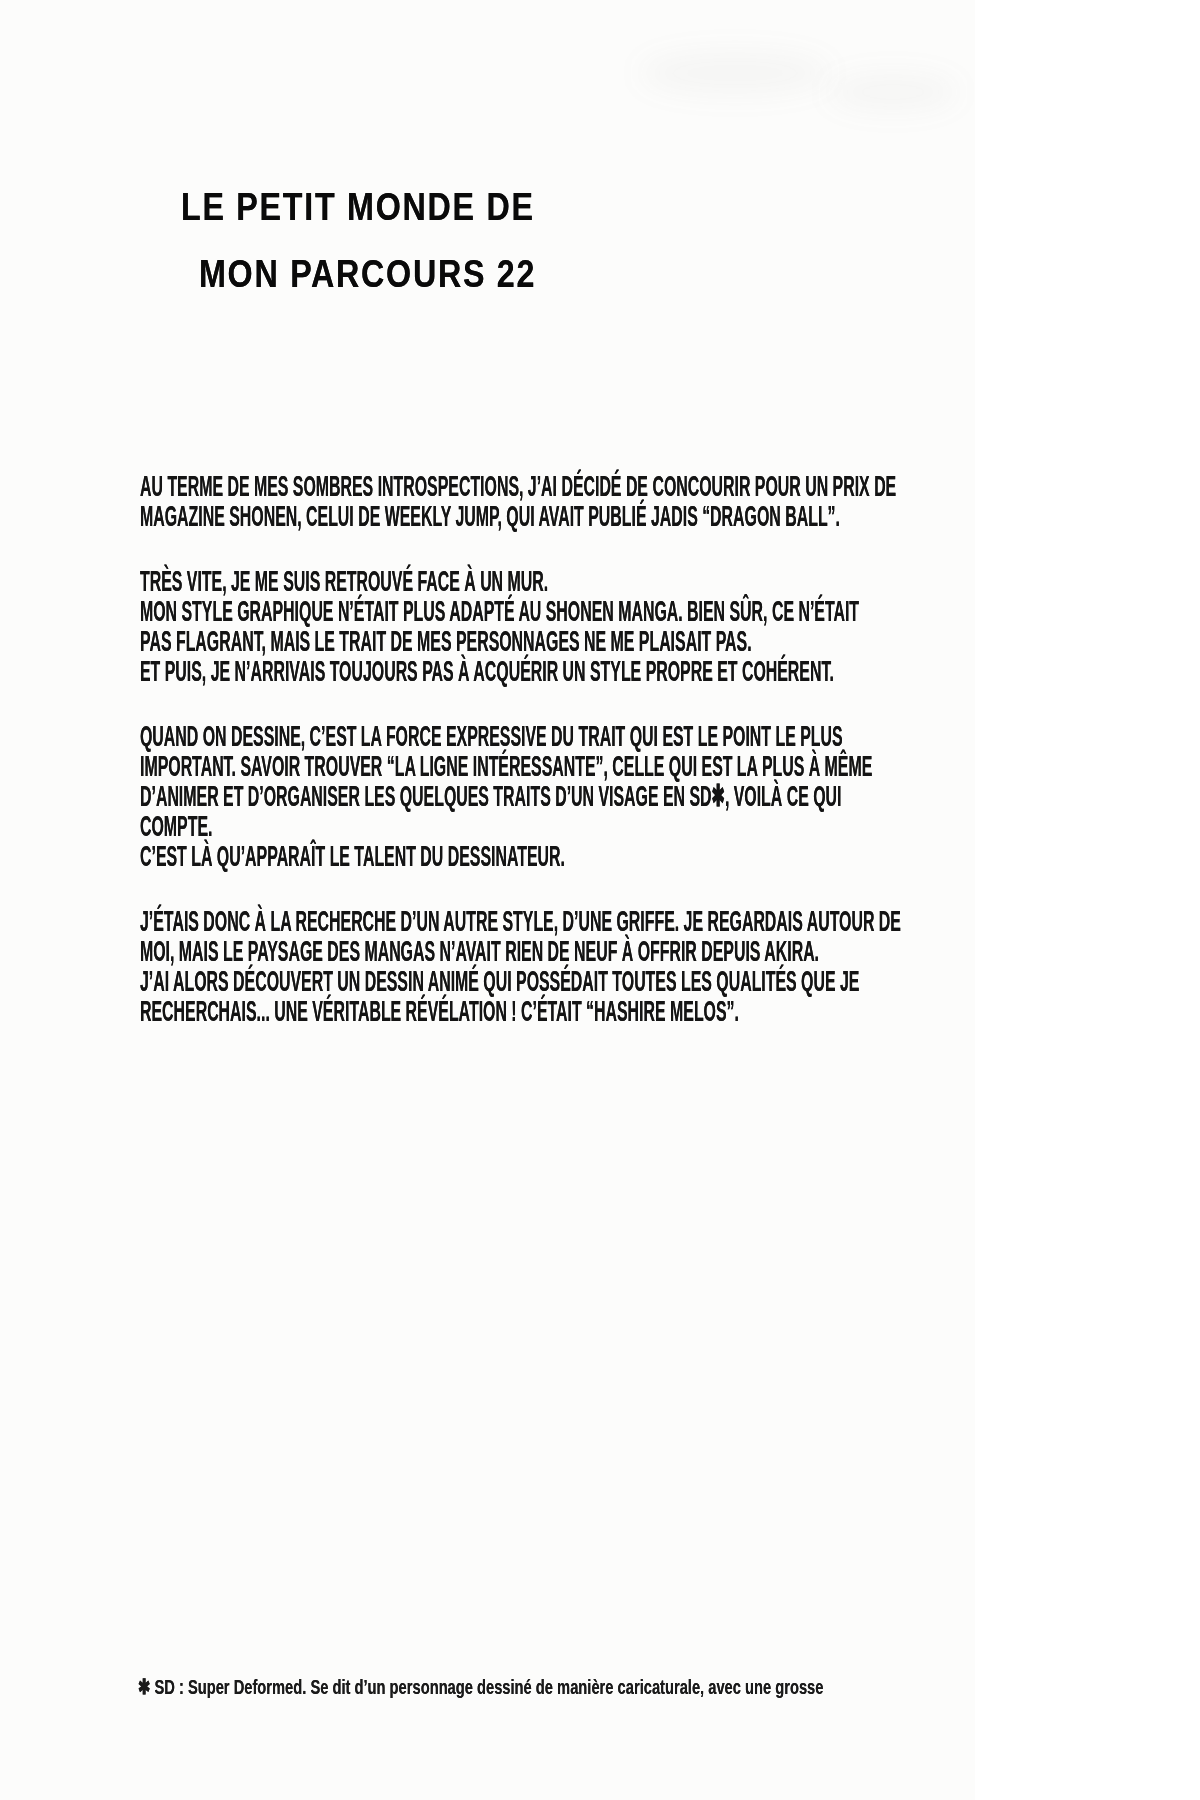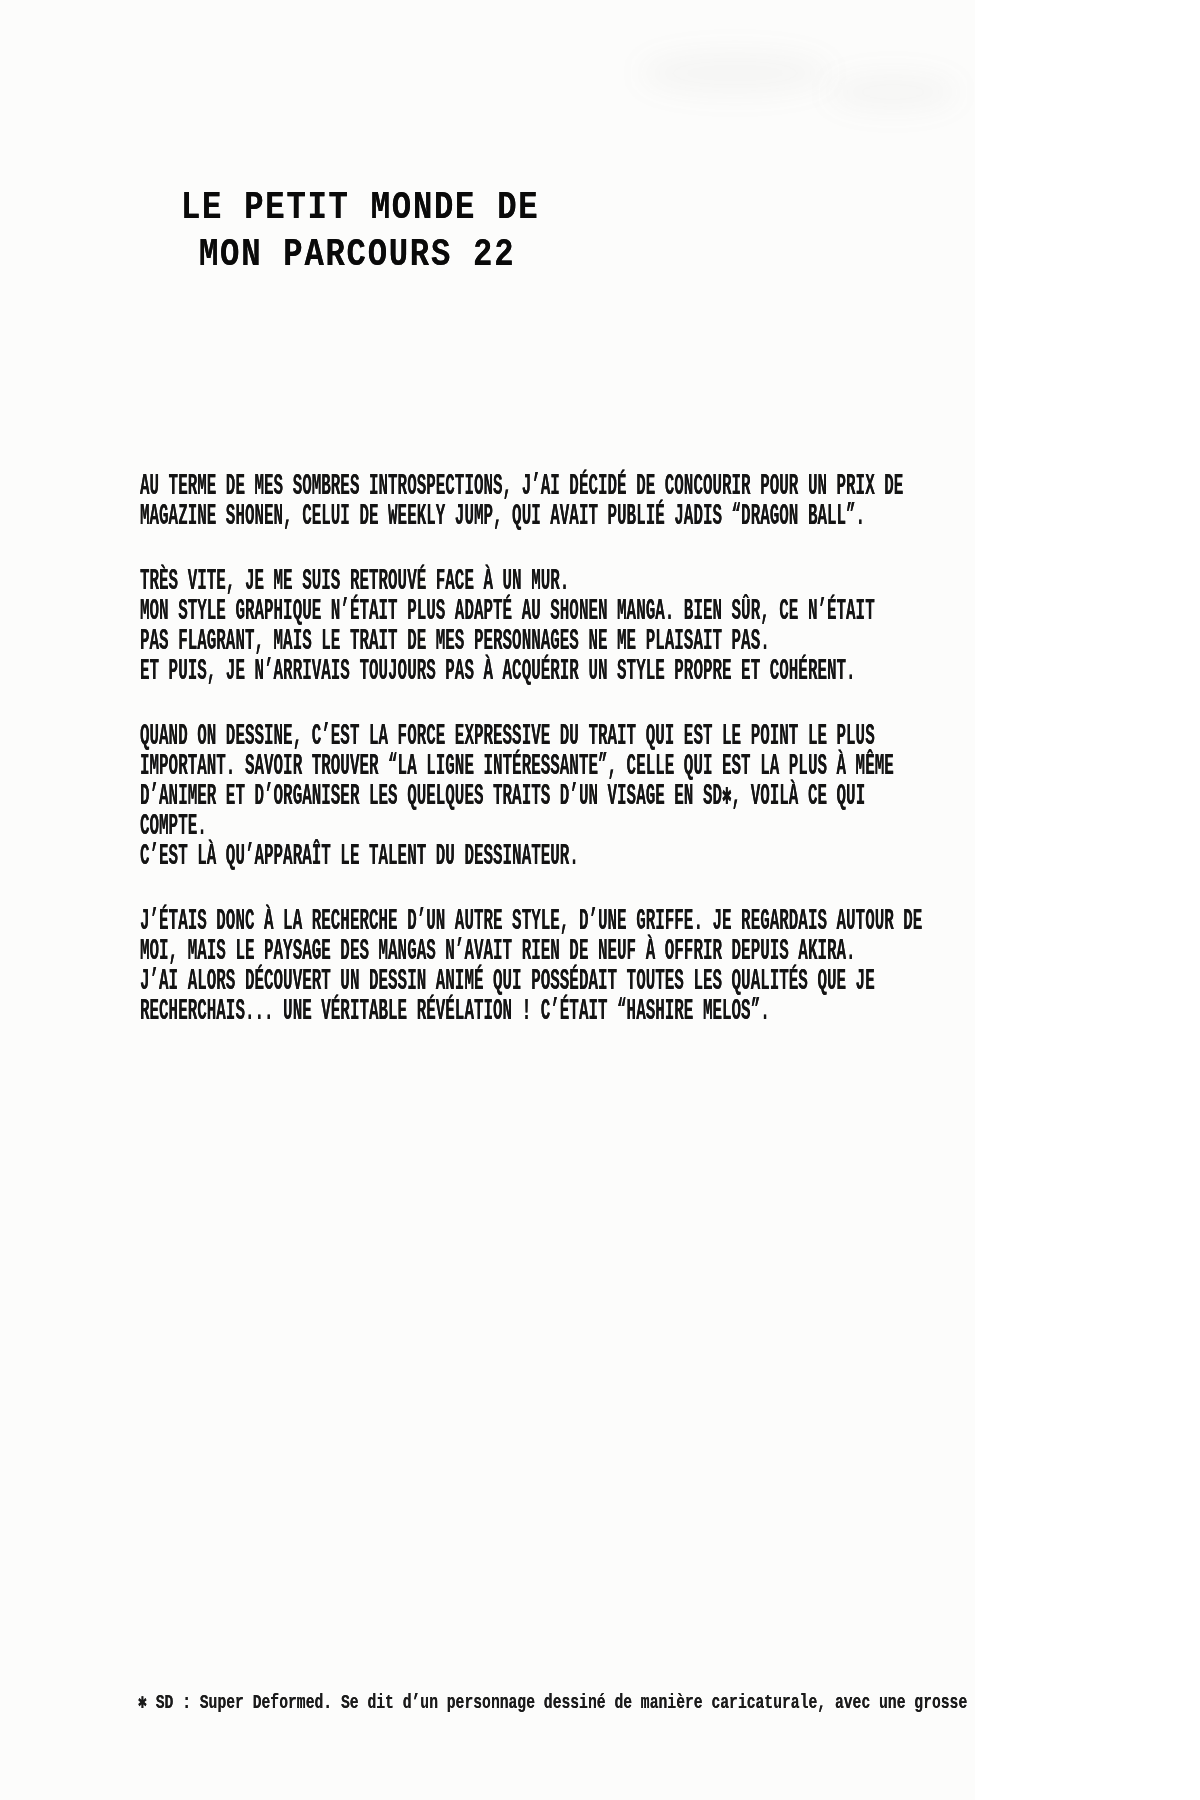--- a/index.html
+++ b/index.html
@@ -6,21 +6,21 @@
     margin: 0;
     padding: 0;
     background: #ffffff;
   }
   .page {
     position: relative;
     width: 969px;
     height: 1800px;
     background: #fcfcfb;
     overflow: hidden;
-    font-family: Liberation Mono, monospace;
+    font-family: Liberation Sans, sans-serif;
     padding-left: 6px;
   }
   
   .smudge {
     position: absolute;
     border-radius: 50%;
     filter: blur(14px);
     background: rgba(110, 110, 110, 0.05);
   }
   .smudge-a { left: 640px; top: 52px; width: 190px; height: 42px; }
@@ -37,21 +37,21 @@
   .title {
     position: absolute;
     left: 181px;
     top: 190px;
     color: #0a0a0a;
     font-size: 38px;
     line-height: 35px;
     text-shadow: 0 0 0.5px rgba(0,0,0,0.85);
   }
   .tx { transform: scaleX(0.85); letter-spacing: 2px; }
-  .t-line-3 { margin-top: 12px; margin-left: 18px; }
+  .t-line-3 { margin-top: 32px; margin-left: 18px; }
 
   .para {
     position: absolute;
     left: 140px;
     color: #141414;
     font-size: 30px;
     line-height: 30px;
     text-shadow: 0 0 0.4px rgba(0,0,0,0.8);
   }
   .bx { transform: scaleX(0.53); }
@@ -61,21 +61,20 @@
   .para-4 { top: 906px; }
 
   .footnote {
     position: absolute;
     left: 138px;
     top: 1673px;
     color: #1a1a1a;
     font-size: 21px;
     line-height: 27px;
     text-shadow: 0 0 0.3px rgba(0,0,0,0.8);
-    margin-top: 16px;
   }
   .fx { transform: scaleX(0.70); }
 </style>
 </head>
 <body>
 
 <div class="page">
 
   <div class="smudge smudge-a"></div>
   <div class="smudge smudge-b"></div>

